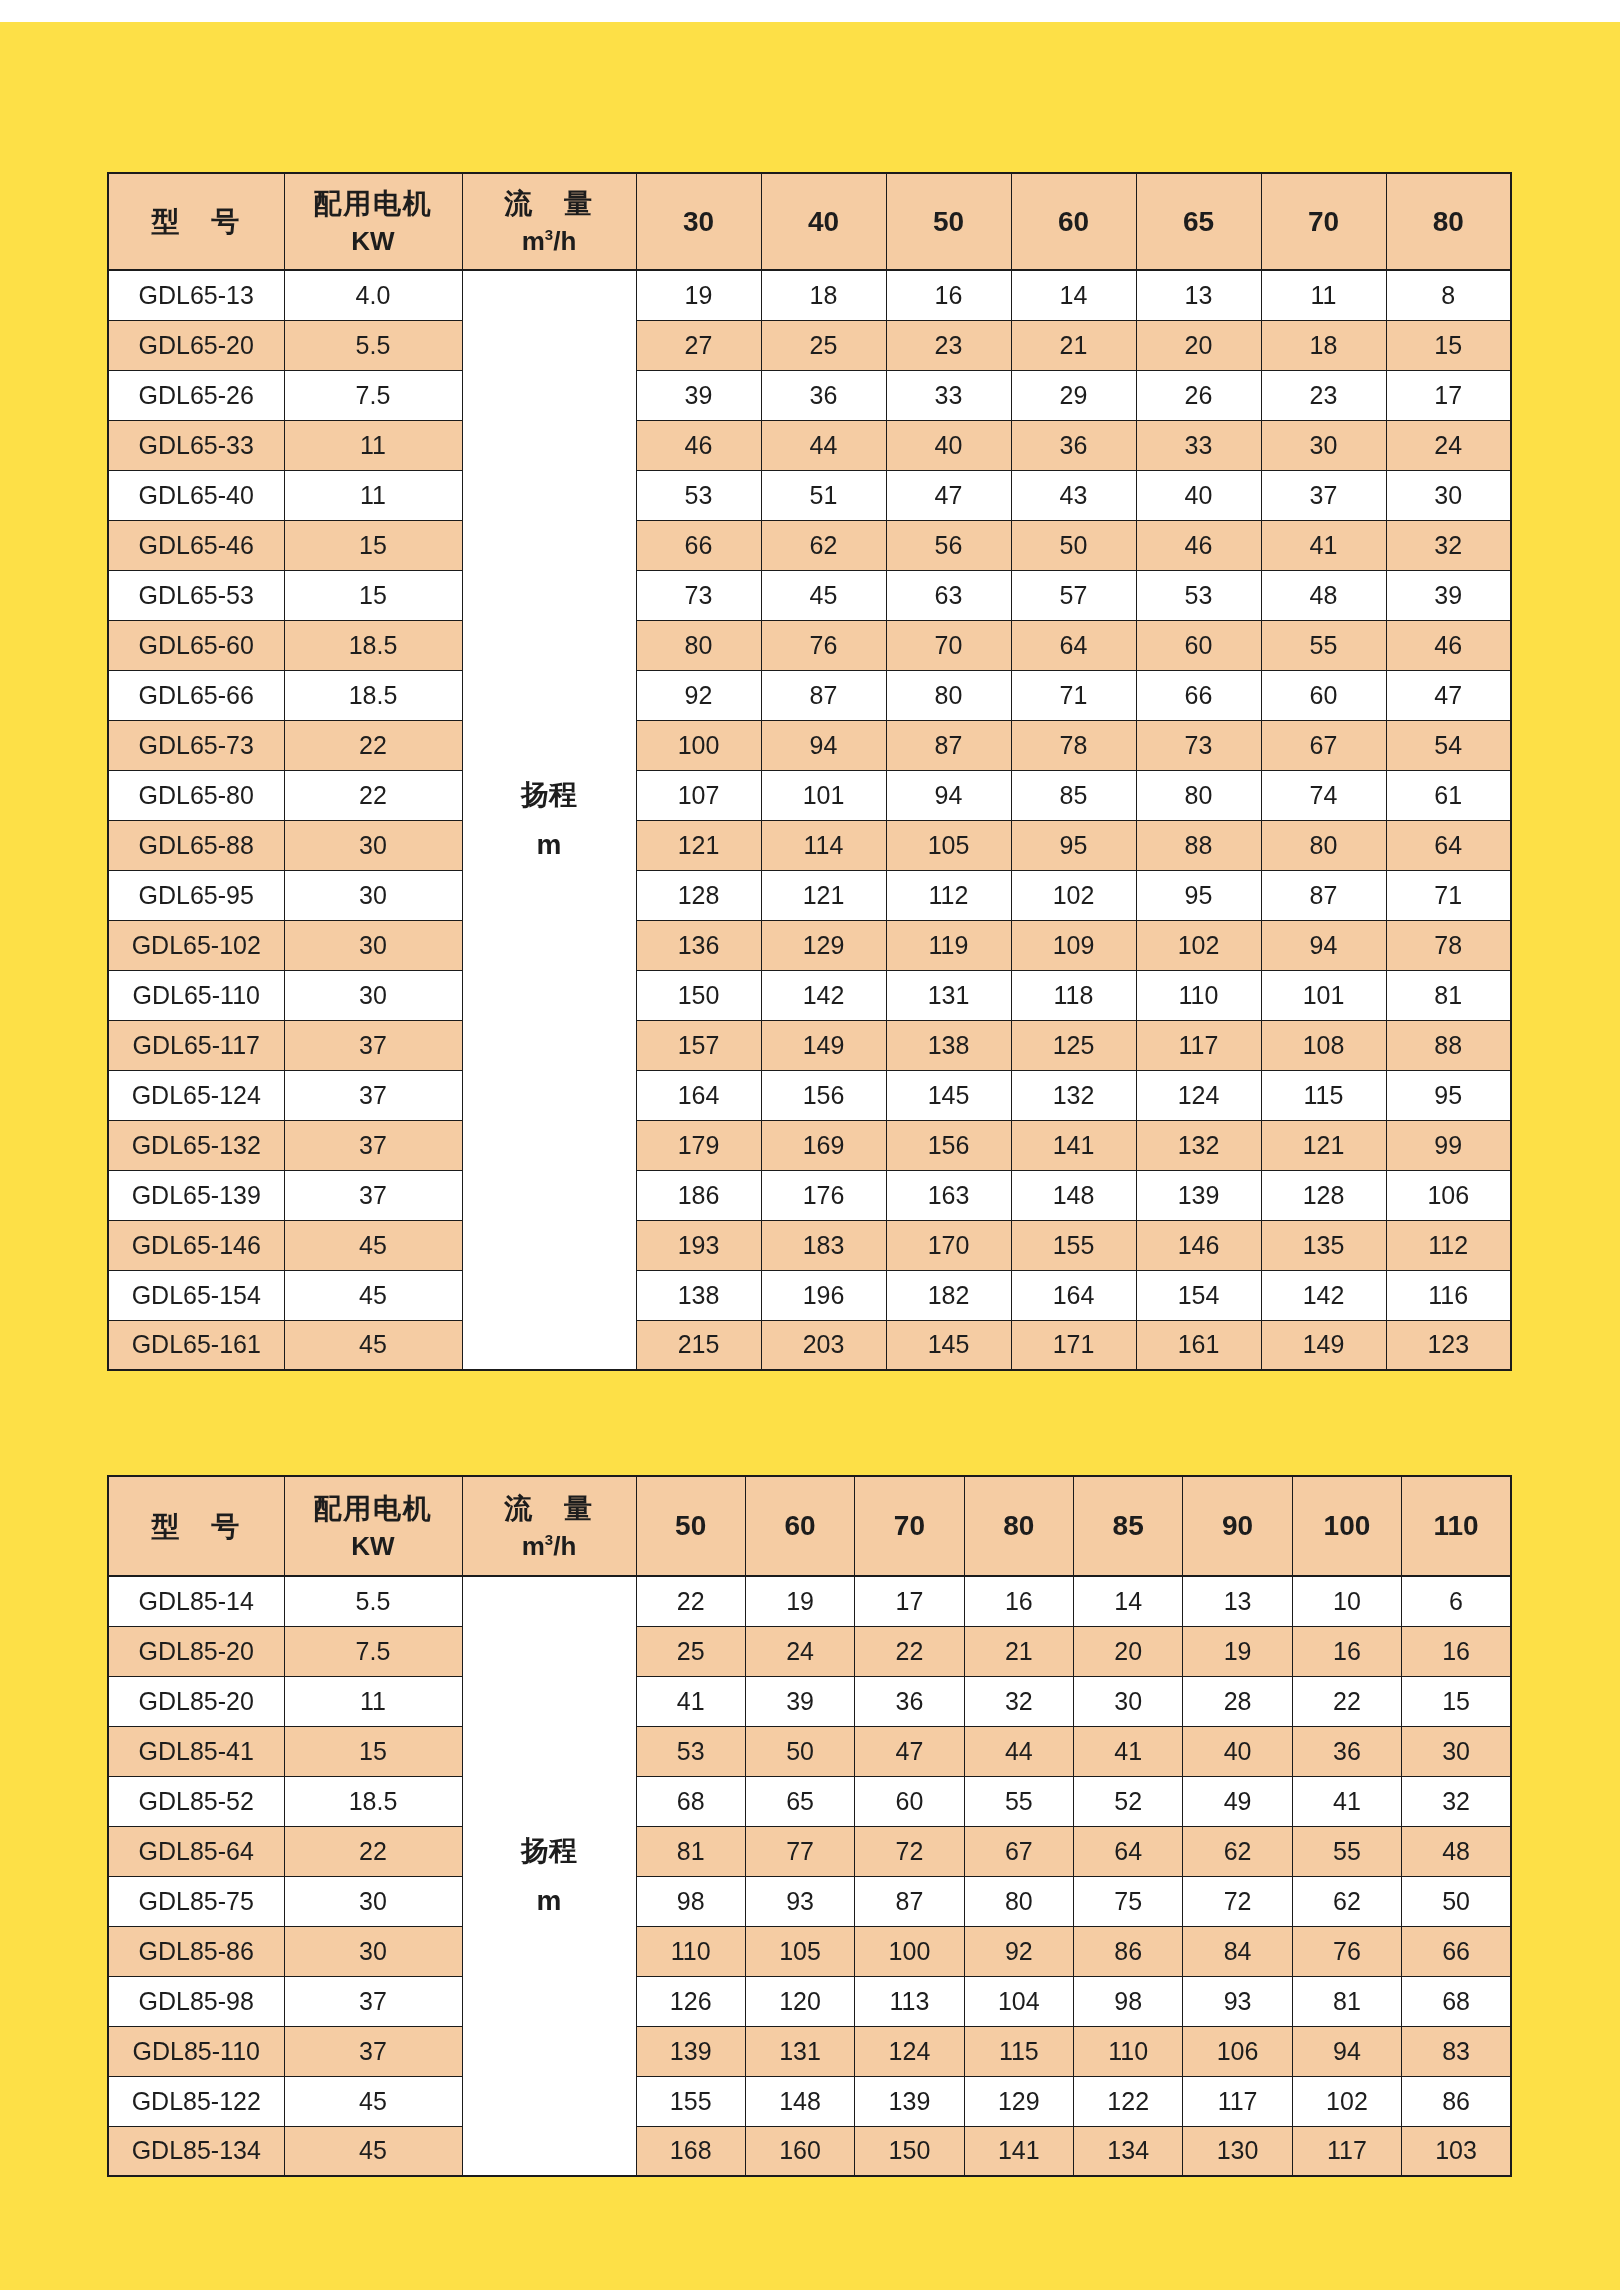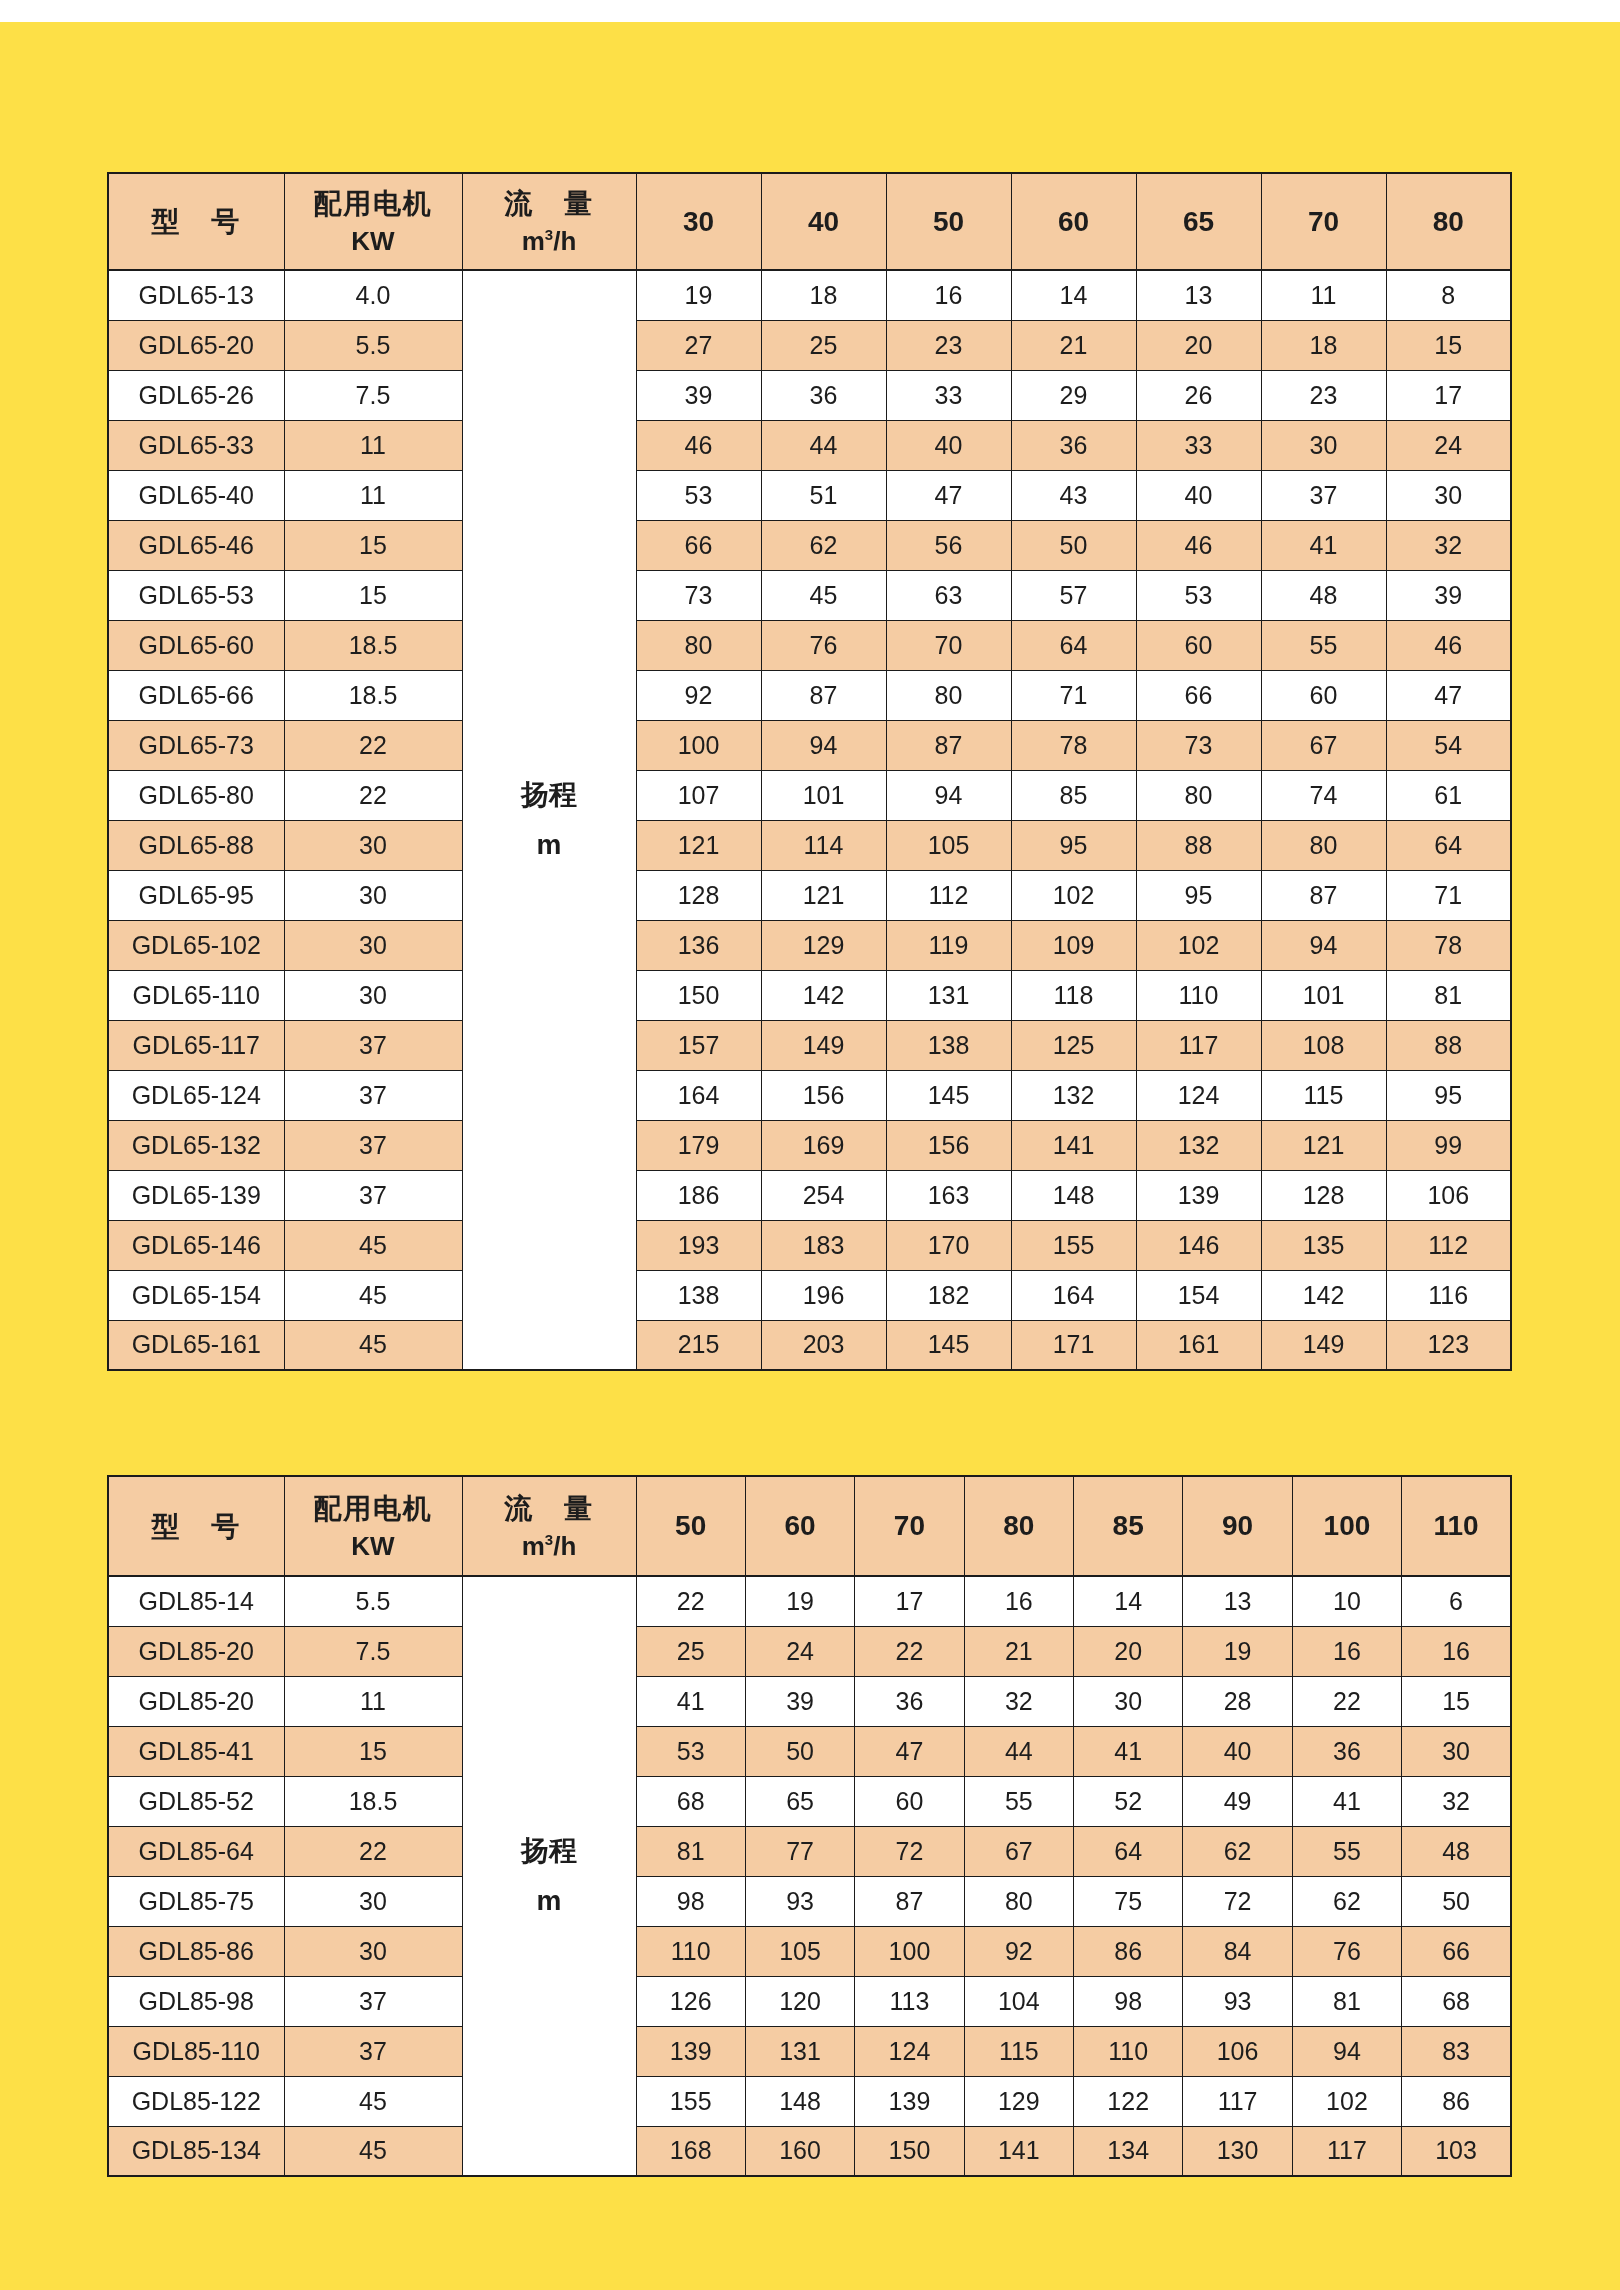--- a/index.html
+++ b/index.html
@@ -297,21 +297,21 @@
             <td class="cell-txt">156</td>
             <td class="cell-txt">141</td>
             <td class="cell-txt">132</td>
             <td class="cell-txt">121</td>
             <td class="cell-txt">99</td>
           </tr>
           <tr>
             <td class="cell-txt">GDL65-139</td>
             <td class="cell-txt">37</td>
             <td class="cell-txt">186</td>
-            <td class="cell-txt">254</td>
+            <td class="cell-txt">176</td>
             <td class="cell-txt">163</td>
             <td class="cell-txt">148</td>
             <td class="cell-txt">139</td>
             <td class="cell-txt">128</td>
             <td class="cell-txt">106</td>
           </tr>
           <tr class="stripe">
             <td class="cell-txt">GDL65-146</td>
             <td class="cell-txt">45</td>
             <td class="cell-txt">193</td>

